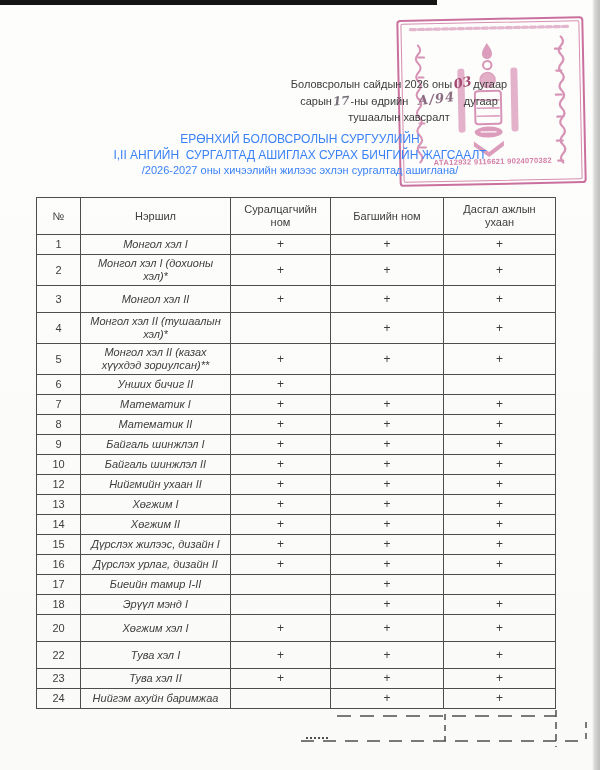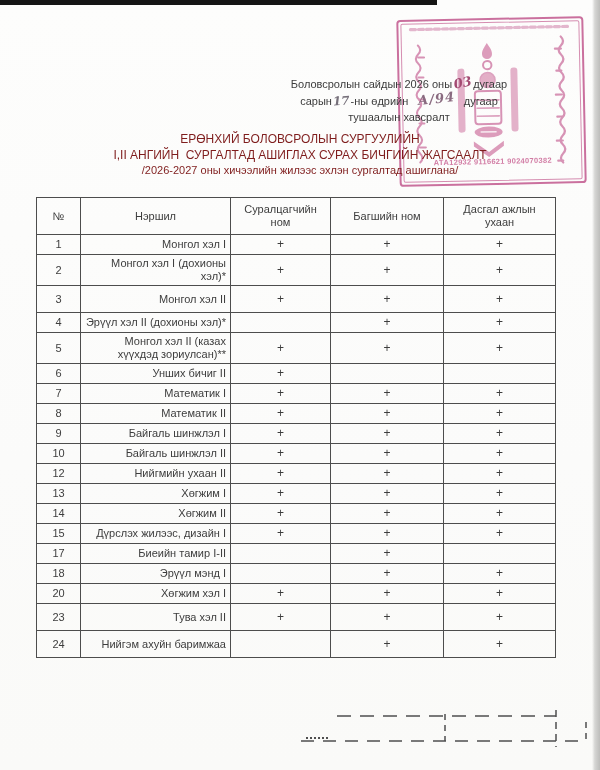--- a/index.html
+++ b/index.html
@@ -15,40 +15,40 @@
   .approval-note{
     position:absolute;top:76px;right:78px;width:246px;z-index:3;
     font-size:11px;line-height:16.5px;text-align:center;color:#3c3c3c;
   }
   .hw{display:inline-block;font-family:"DejaVu Serif", serif;font-style:italic;font-weight:bold;}
   .hw-month{color:#a34a72;font-size:13px;transform:rotate(-12deg) translateY(-1px);margin:0 1px 0 2px;}
   .hw-day{color:#76707a;font-size:12px;transform:rotate(-4deg);margin:0 1px;}
   .hw-order{color:#8a6b80;font-size:13px;letter-spacing:1px;transform:rotate(-6deg) translateY(-2px);margin:0 8px 0 10px;}
   
   .doc-title{position:absolute;top:132px;left:0;width:600px;text-align:center;z-index:3;
-    font-size:12px;line-height:15.5px;color:#7f1d1d;}
+    font-size:12px;line-height:15.5px;color:#3b82f6;}
   .doc-title div{white-space:pre-wrap;}
   .doc-title .sub{font-size:11px;}
   
   .stamp{position:absolute;left:398px;top:18px;width:187px;height:167px;z-index:1;
     transform:rotate(-1.2deg);opacity:.82;}
   .stamp .outer{position:absolute;inset:0;border:2.5px solid #c0528a;border-radius:4px;}
   .stamp .inner{position:absolute;inset:4px;border:1.3px solid #c0528a;border-radius:2px;opacity:.8;}
   .stamp svg{position:absolute;inset:0;}
   .stamp-serial{position:absolute;left:4px;right:4px;top:139px;text-align:center;
     font-size:7.5px;font-weight:bold;letter-spacing:.3px;color:#c34f86;opacity:.9;}
   
   .book-table{position:absolute;left:36px;top:197px;z-index:2;
     border-collapse:collapse;table-layout:fixed;width:519px;
     font-size:11px;color:#3d3d3d;}
   .book-table th,.book-table td{border:1.4px solid #4d4d4d;padding:2px 4px;}
   .book-table thead th{height:32px;font-weight:normal;text-align:center;line-height:13px;vertical-align:middle;}
   .book-table td{height:15px;vertical-align:middle;line-height:13px;}
   .book-table td.no, .book-table td.student, .book-table td.teacher, .book-table td.workbook{text-align:center;}
-  .book-table td.name{text-align:right;}
+  .book-table td.name{text-align:center;font-style:italic;}
   .book-table td.student,.book-table td.teacher,.book-table td.workbook{font-size:12px;}
   .book-table tbody tr:nth-child(3) td,
   .book-table tbody tr:nth-child(18) td,
   .book-table tbody tr:nth-child(19) td,
   .book-table tbody tr:nth-child(24) td{height:22px;}
   
   .artifact{position:absolute;left:0;top:0;z-index:4;pointer-events:none;}
 </style>
 </head>
 <body>
@@ -137,21 +137,21 @@
       </tr>
       <tr>
         <td class="no">3</td>
         <td class="name">Монгол хэл II</td>
         <td class="student">+</td>
         <td class="teacher">+</td>
         <td class="workbook">+</td>
       </tr>
       <tr>
         <td class="no">4</td>
-        <td class="name">Эрүүл хэл II (дохионы хэл)*</td>
+        <td class="name">Монгол хэл II (тушаалын хэл)*</td>
         <td class="student"></td>
         <td class="teacher">+</td>
         <td class="workbook">+</td>
       </tr>
       <tr>
         <td class="no">5</td>
         <td class="name">Монгол хэл II (казах хүүхдэд зориулсан)**</td>
         <td class="student">+</td>
         <td class="teacher">+</td>
         <td class="workbook">+</td>
@@ -213,36 +213,50 @@
         <td class="workbook">+</td>
       </tr>
       <tr>
         <td class="no">15</td>
         <td class="name">Дүрслэх жилээс, дизайн I</td>
         <td class="student">+</td>
         <td class="teacher">+</td>
         <td class="workbook">+</td>
       </tr>
       <tr>
+        <td class="no">16</td>
+        <td class="name">Дүрслэх урлаг, дизайн II</td>
+        <td class="student">+</td>
+        <td class="teacher">+</td>
+        <td class="workbook">+</td>
+      </tr>
+      <tr>
         <td class="no">17</td>
         <td class="name">Биеийн тамир I-II</td>
         <td class="student"></td>
         <td class="teacher">+</td>
         <td class="workbook"></td>
       </tr>
       <tr>
         <td class="no">18</td>
         <td class="name">Эрүүл мэнд I</td>
         <td class="student"></td>
         <td class="teacher">+</td>
         <td class="workbook">+</td>
       </tr>
       <tr>
         <td class="no">20</td>
         <td class="name">Хөгжим хэл I</td>
+        <td class="student">+</td>
+        <td class="teacher">+</td>
+        <td class="workbook">+</td>
+      </tr>
+      <tr>
+        <td class="no">22</td>
+        <td class="name">Тува хэл I</td>
         <td class="student">+</td>
         <td class="teacher">+</td>
         <td class="workbook">+</td>
       </tr>
       <tr>
         <td class="no">23</td>
         <td class="name">Тува хэл II</td>
         <td class="student">+</td>
         <td class="teacher">+</td>
         <td class="workbook">+</td>

